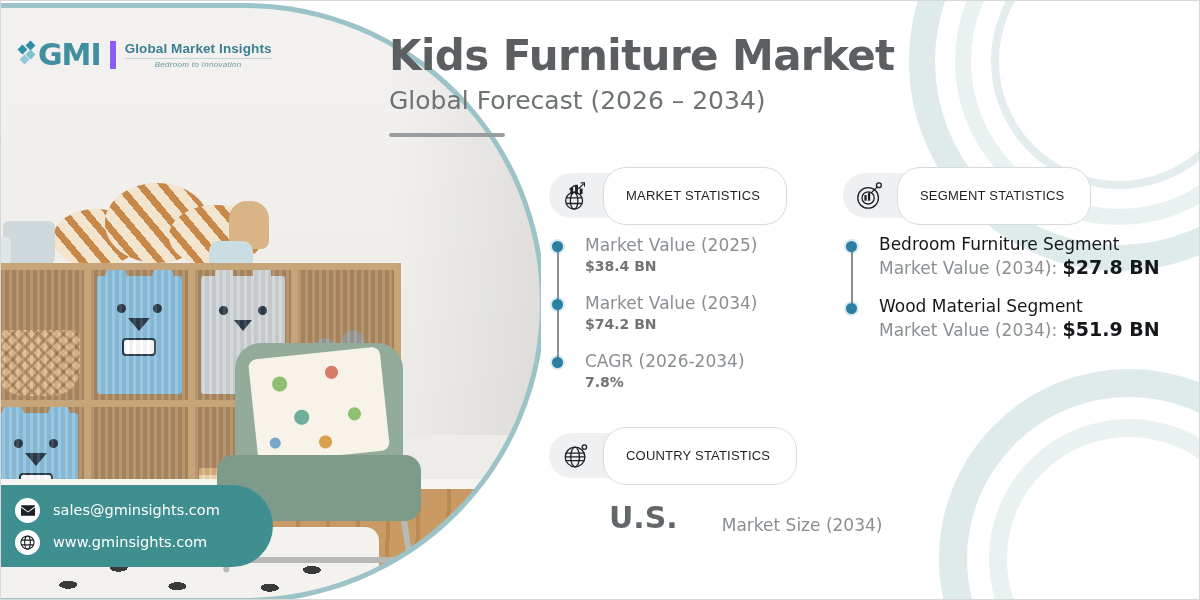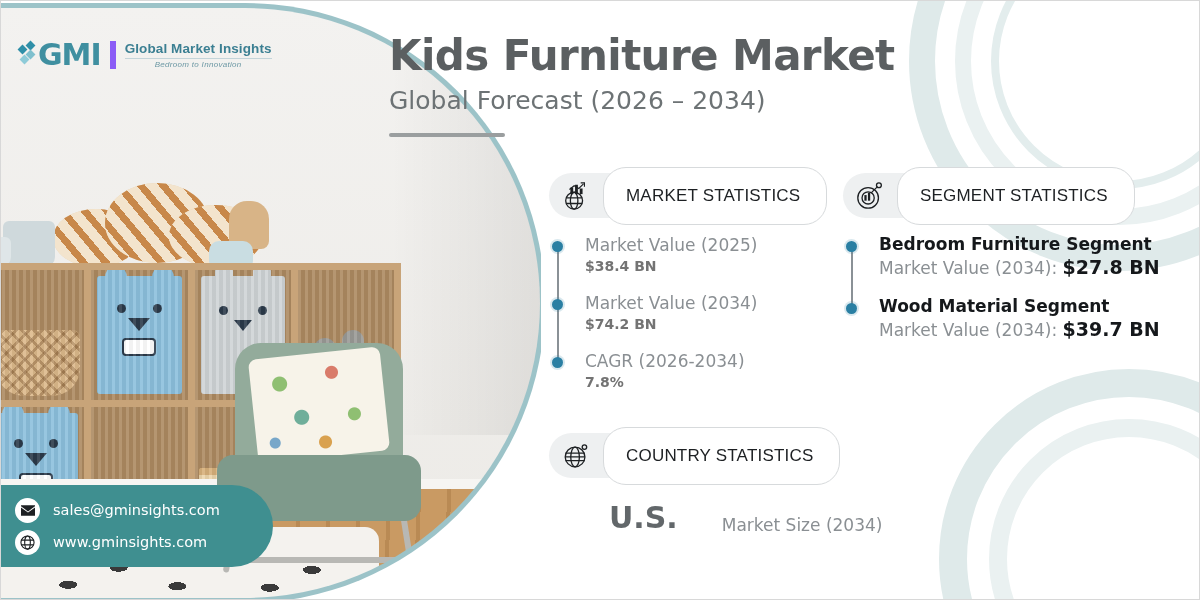--- a/index.html
+++ b/index.html
@@ -167,36 +167,36 @@
     background: #eef0f1; border-radius: 23px;
   }
   .pill-icon {
     position: relative; width: 54px; height: 45px;
     display: flex; align-items: center; justify-content: center; z-index: 2;
   }
   .pill-label {
     position: relative; z-index: 2; height: 58px; padding: 0 26px 0 22px;
     display: flex; align-items: center;
     background: #ffffff; border: 1px solid #d7dadc; border-radius: 23px;
-    font-size: 17px; color: #1d2023; letter-spacing: .2px; white-space: nowrap;
+    font-size: 13px; color: #1d2023; letter-spacing: .2px; white-space: nowrap;
     font-family: "Liberation Sans", sans-serif;
   }
 
   .items { position: relative; margin-top: 16px; padding-left: 36px; }
   .items .spine { position: absolute; left: 8px; width: 2px; background: #8a9196; }
   .item { position: relative; margin-bottom: 18px; }
   .item .dot {
     position: absolute; left: -33px; top: 7px; width: 11px; height: 11px;
     background: #2a7fa3; border-radius: 50%;
     box-shadow: 0 0 0 2px rgba(42,127,163,.18);
   }
   .lbl { font-size: 17px; color: #8a8f93; font-family: "DejaVu Sans", sans-serif; line-height: 1.35; }
   .val { font-size: 14px; font-weight: bold; color: #737373; margin-top: 1px;
          font-family: "DejaVu Sans", sans-serif; }
-  .seg-title { font-size: 17px; font-weight: bold; color: #15181b; font-family: "DejaVu Sans", sans-serif; }
+  .seg-title { font-size: 17px; font-weight: normal; color: #15181b; font-family: "DejaVu Sans", sans-serif; }
   .seg-line { font-size: 17px; color: #8a8f93; margin-top: 2px; font-family: "DejaVu Sans", sans-serif; }
   .seg-line b { color: #15181b; font-size: 19px; }
 
   .country-row { display: flex; align-items: flex-end; gap: 44px; margin-top: 22px; padding-left: 60px; }
   .country-name { font-size: 30px; font-weight: bold; color: #62676a; font-family: "DejaVu Sans", sans-serif; }
   .country-lbl { font-size: 17px; color: #8a8f93; font-family: "DejaVu Sans", sans-serif; }
   .country-val { font-size: 21px; font-weight: bold; color: #15181b; margin-top: 1px;
                  font-family: "DejaVu Sans", sans-serif; }
 
   
@@ -394,21 +394,21 @@
         <div class="seg-line">
           <span>Market Value (2034):</span>
           <b>$27.8 BN</b>
         </div>
       </div>
       <div class="item">
         <span class="dot"></span>
         <div class="seg-title">Wood Material Segment</div>
         <div class="seg-line">
           <span>Market Value (2034):</span>
-          <b>$39.7 BN</b>
+          <b>$51.9 BN</b>
         </div>
       </div>
     </div>
   </div>
 
   <div class="section sec-country">
     <div class="pill-row">
       <div class="pill-icon-bg"></div>
       <div class="pill-icon">
         <svg width="30" height="30" viewBox="0 0 32 32" fill="none" stroke="#1d2023" stroke-width="1.4">

